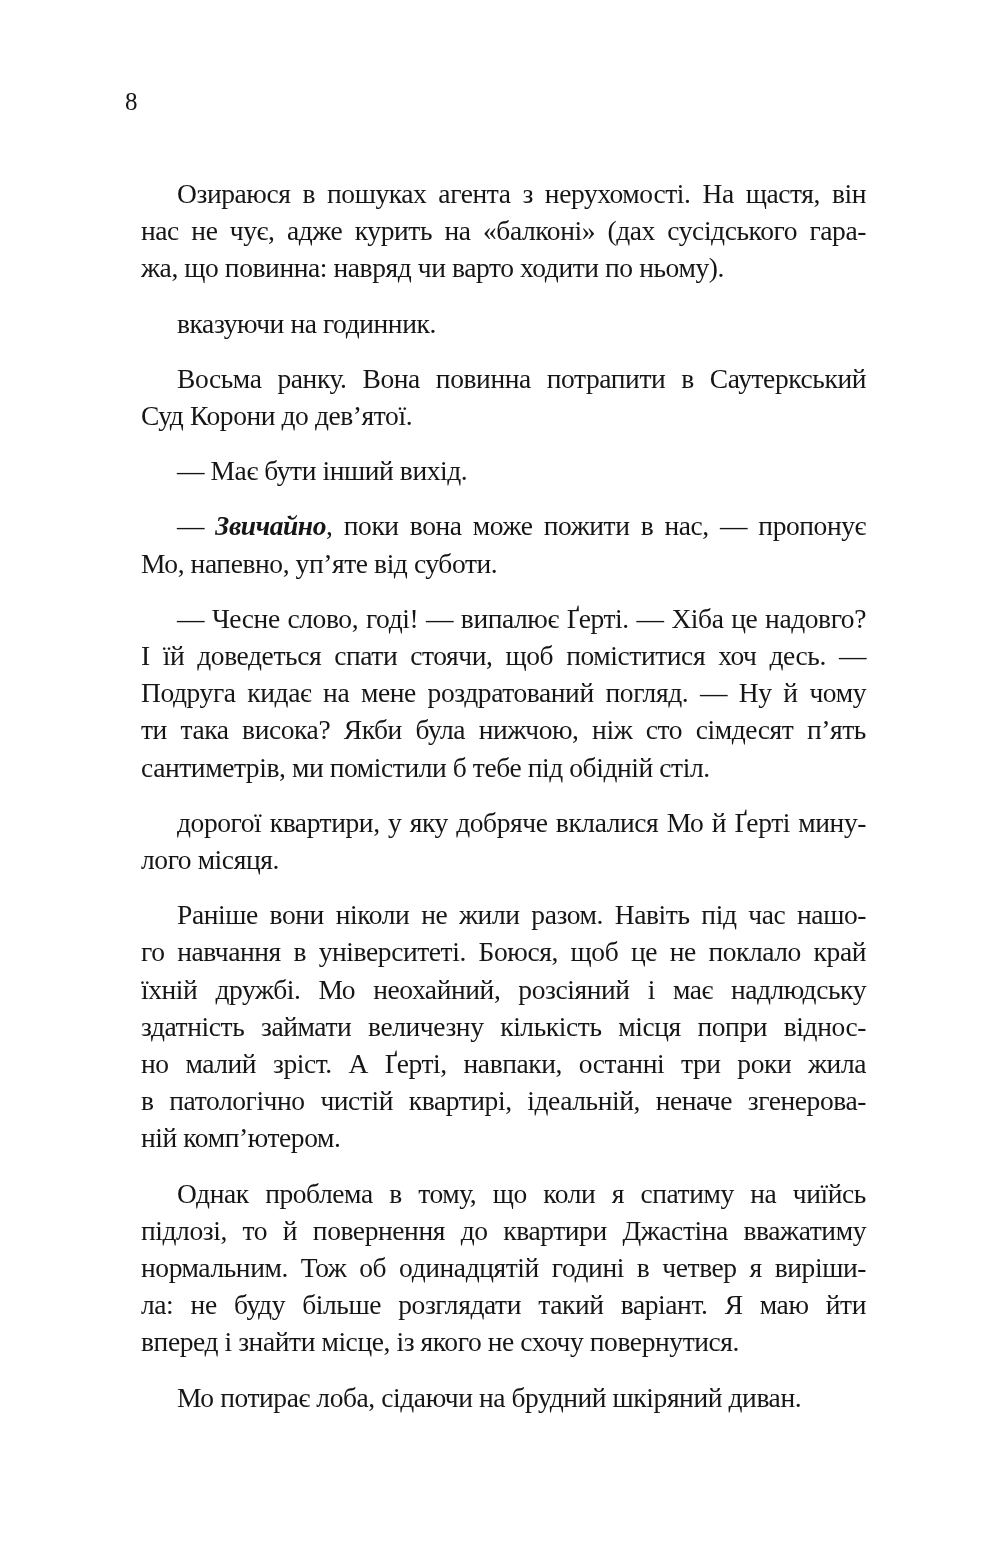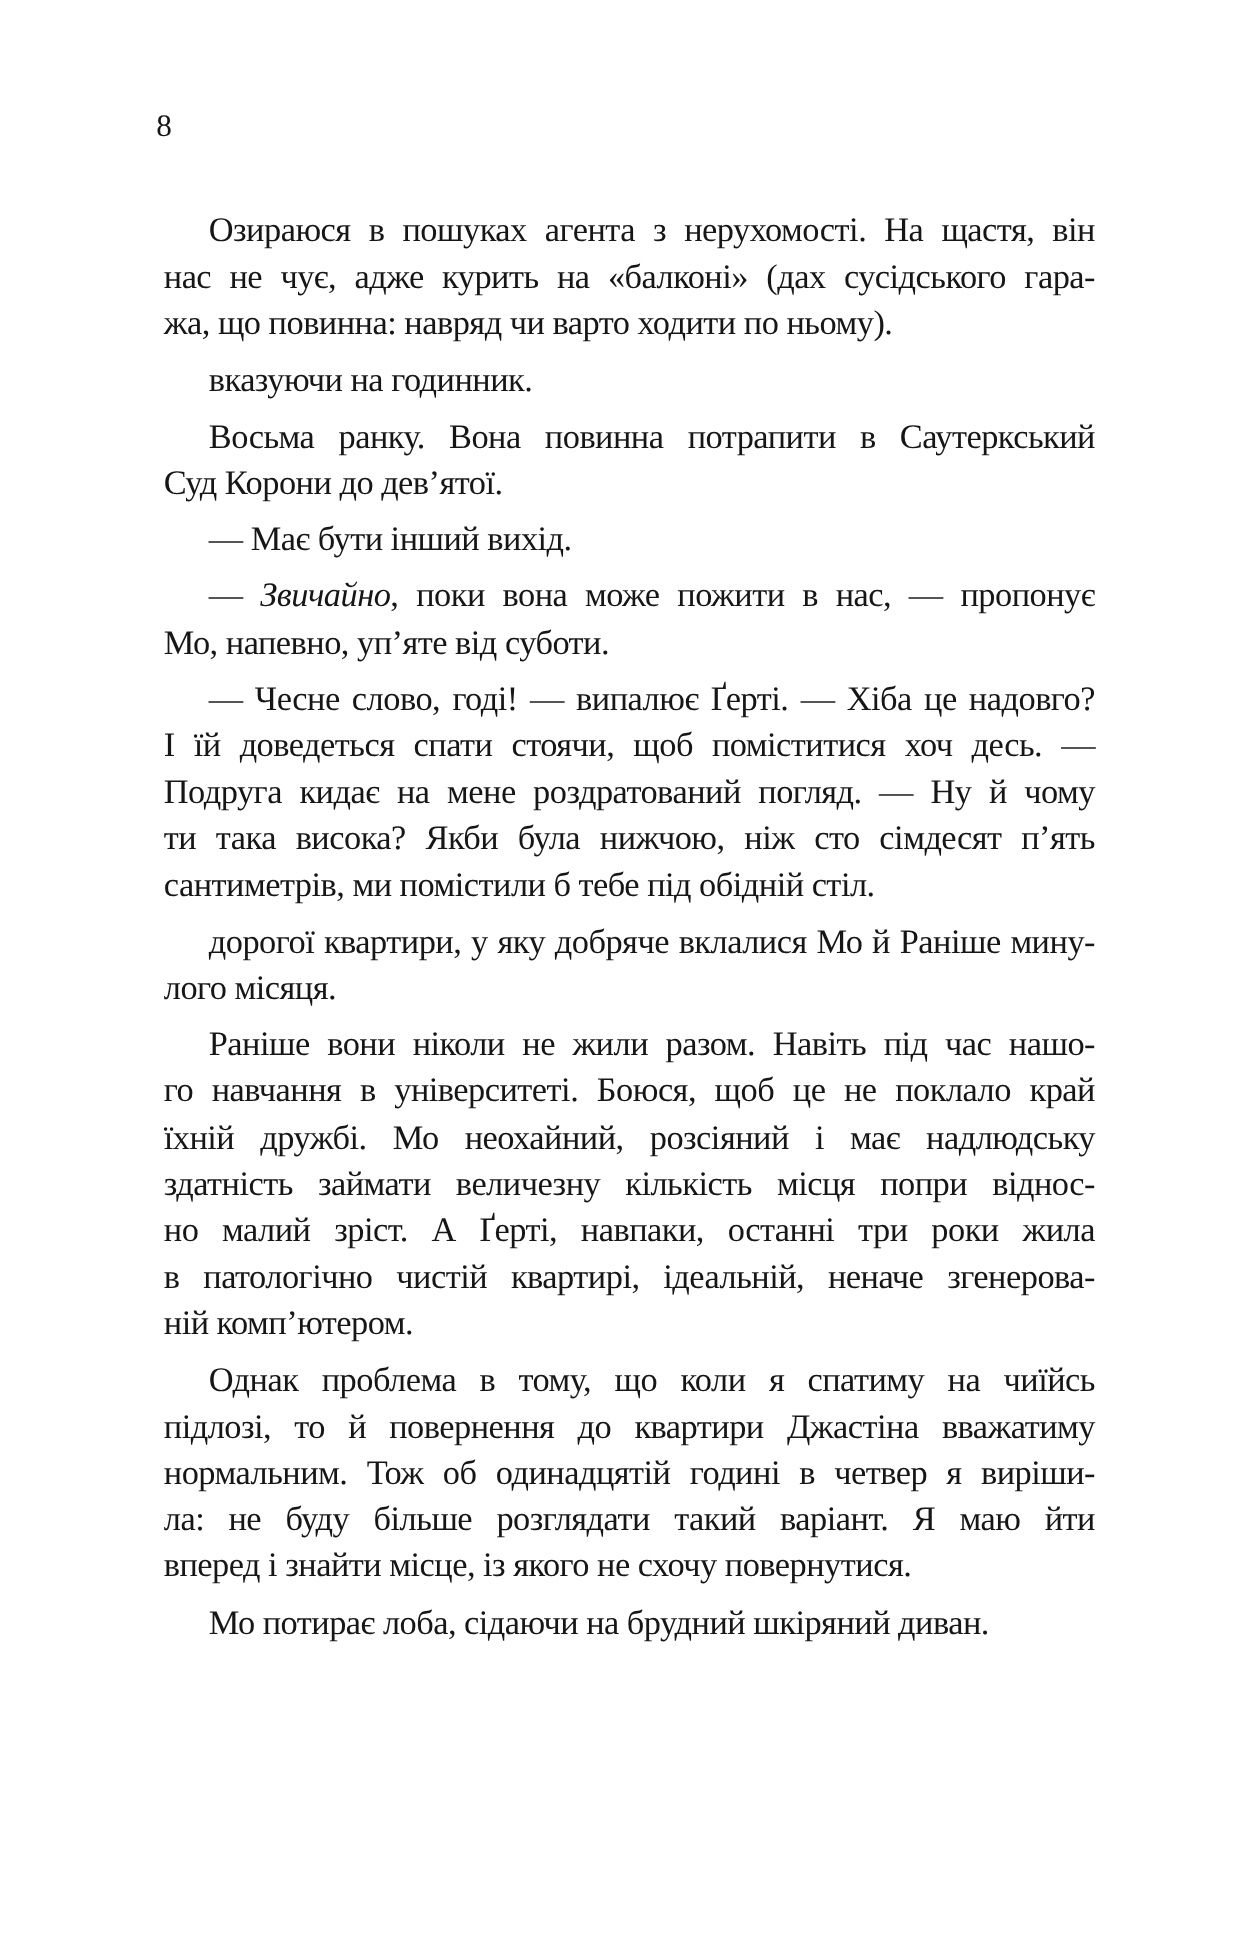--- a/index.html
+++ b/index.html
@@ -27,36 +27,37 @@
     position: absolute;
     left: 123px;
     top: 157px;
     width: 761px;
     font-size: 27.5px;
     line-height: 37.2px;
     letter-spacing: -0.015em;
     color: #161616;
   }
   p.paragraph {
-    margin: 8px;
+    margin: 18px;
     padding: 0;
   }
   .line {
     display: block;
     text-align: justify;
     text-align-last: justify;
   }
   .line.last {
     text-align-last: left;
   }
   p.paragraph .line:first-child {
     text-indent: 36px;
   }
   .line i {
     font-style: italic;
+    font-weight: bold;
   }
 </style>
 </head>
 <body style="background: rgb(255, 255, 255); color: rgb(22, 22, 22);">
 
 <main>
   <div class="page-number">8</div>
 
   <div class="text-block" id="text-block">
       <p class="paragraph">
@@ -79,21 +80,21 @@
         <span class="line last">Мо, напевно, уп’яте від суботи.</span>
       </p>
       <p class="paragraph">
         <span class="line">— Чесне слово, годі! — випалює Ґерті. — Хіба це надовго?</span>
         <span class="line">І їй доведеться спати стоячи, щоб поміститися хоч десь. —</span>
         <span class="line">Подруга кидає на мене роздратований погляд. — Ну й чому</span>
         <span class="line">ти така висока? Якби була нижчою, ніж сто сімдесят п’ять</span>
         <span class="line last">сантиметрів, ми помістили б тебе під обідній стіл.</span>
       </p>
       <p class="paragraph">
-        <span class="line">дорогої квартири, у яку добряче вклалися Мо й Раніше мину-</span>
+        <span class="line">дорогої квартири, у яку добряче вклалися Мо й Ґерті мину-</span>
         <span class="line last">лого місяця.</span>
       </p>
       <p class="paragraph">
         <span class="line">Раніше вони ніколи не жили разом. Навіть під час нашо-</span>
         <span class="line">го навчання в університеті. Боюся, щоб це не поклало край</span>
         <span class="line">їхній дружбі. Мо неохайний, розсіяний і має надлюдську</span>
         <span class="line">здатність займати величезну кількість місця попри віднос-</span>
         <span class="line">но малий зріст. А Ґерті, навпаки, останні три роки жила</span>
         <span class="line">в патологічно чистій квартирі, ідеальній, неначе згенерова-</span>
         <span class="line last">ній комп’ютером.</span>

